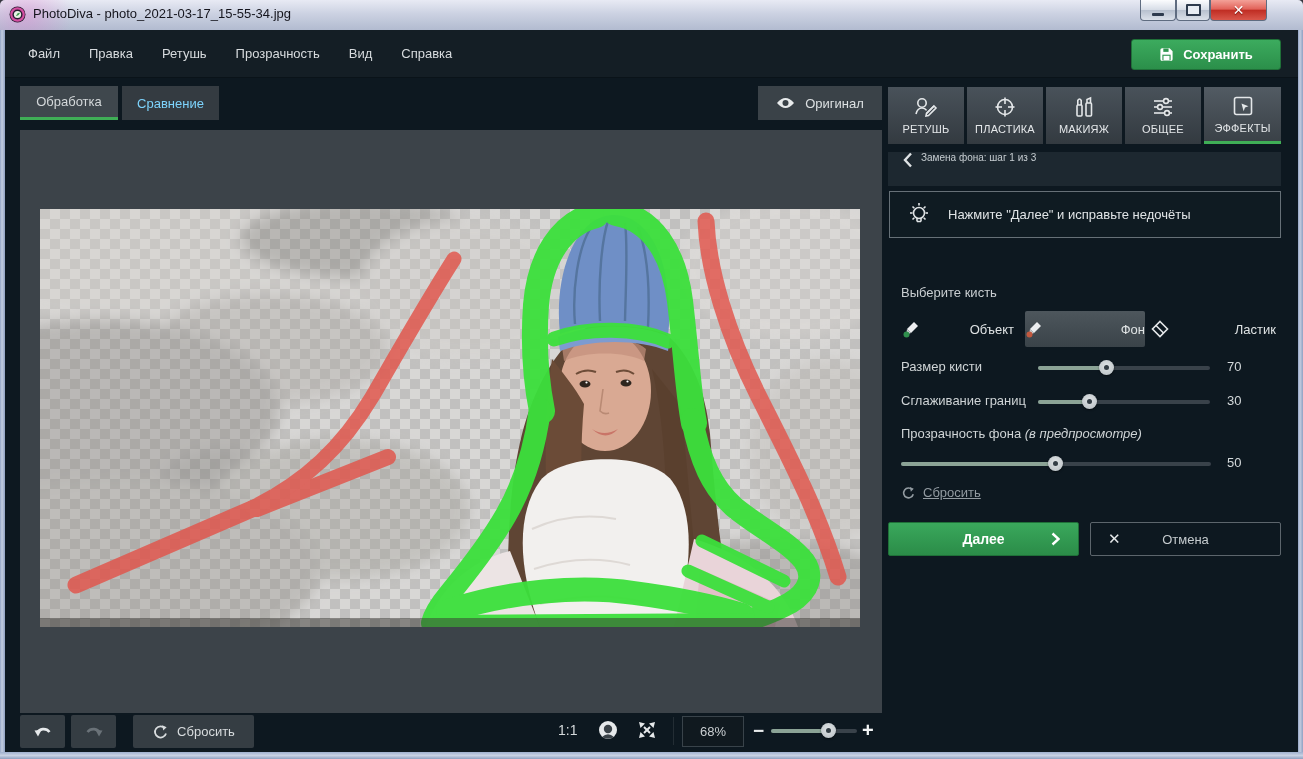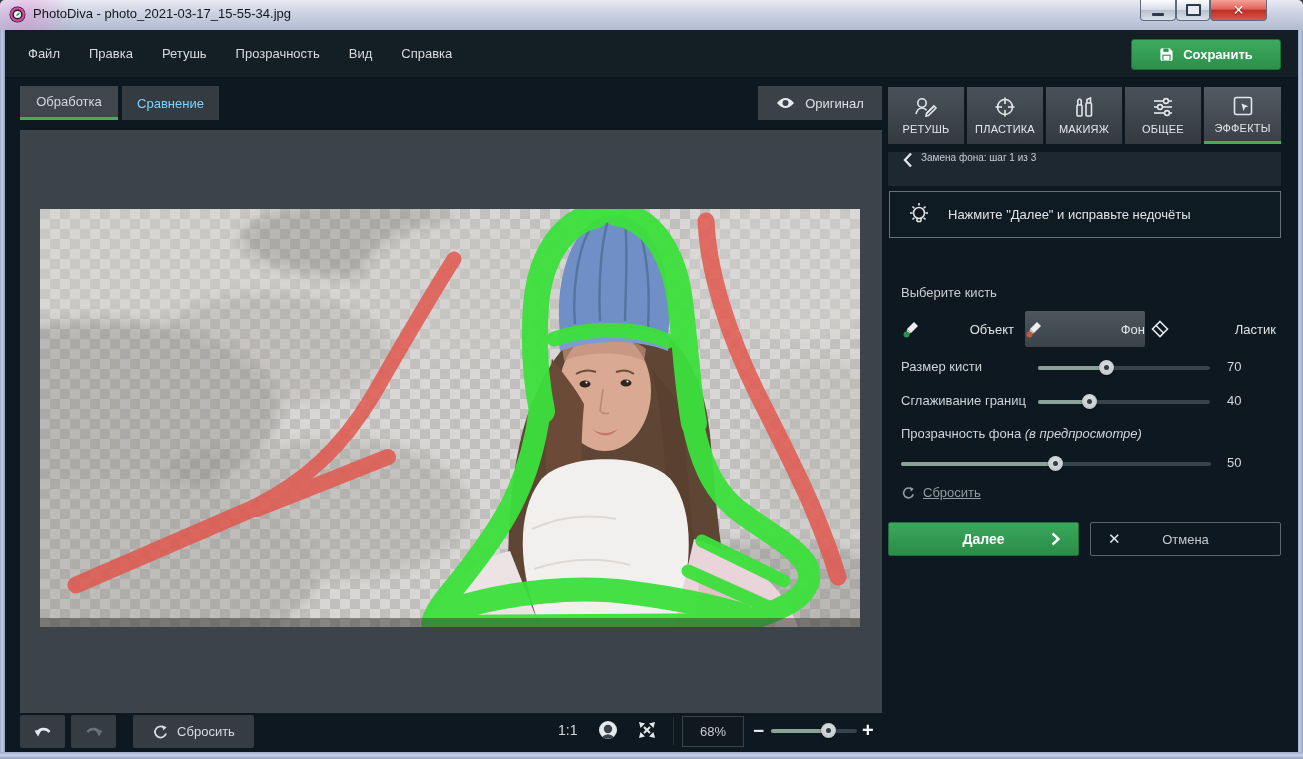--- a/index.html
+++ b/index.html
@@ -390,21 +390,21 @@
         <div class="thumb"></div>
     </div>
     <span class="ctl-value" style="left:1222px;top:329px">70</span>
 
     <span class="ctl-label" style="left:896px;top:363px">Сглаживание границ</span>
     <div class="slider" style="left: 1033px; top: 364px; width: 172px; --pct: 30%;">
       <div class="track"></div>
         <div class="fill"></div>
         <div class="thumb"></div>
     </div>
-    <span class="ctl-value" style="left:1222px;top:363px">40</span>
+    <span class="ctl-value" style="left:1222px;top:363px">30</span>
 
     <span class="ctl-label" style="left:896px;top:396px">
       <span>Прозрачность фона</span>
       <span class="note-italic">(в предпросмотре)</span>
     </span>
     <div class="slider" style="left: 896px; top: 426px; width: 310px; --pct: 50%;">
       <div class="track"></div>
         <div class="fill"></div>
         <div class="thumb"></div>
     </div>

